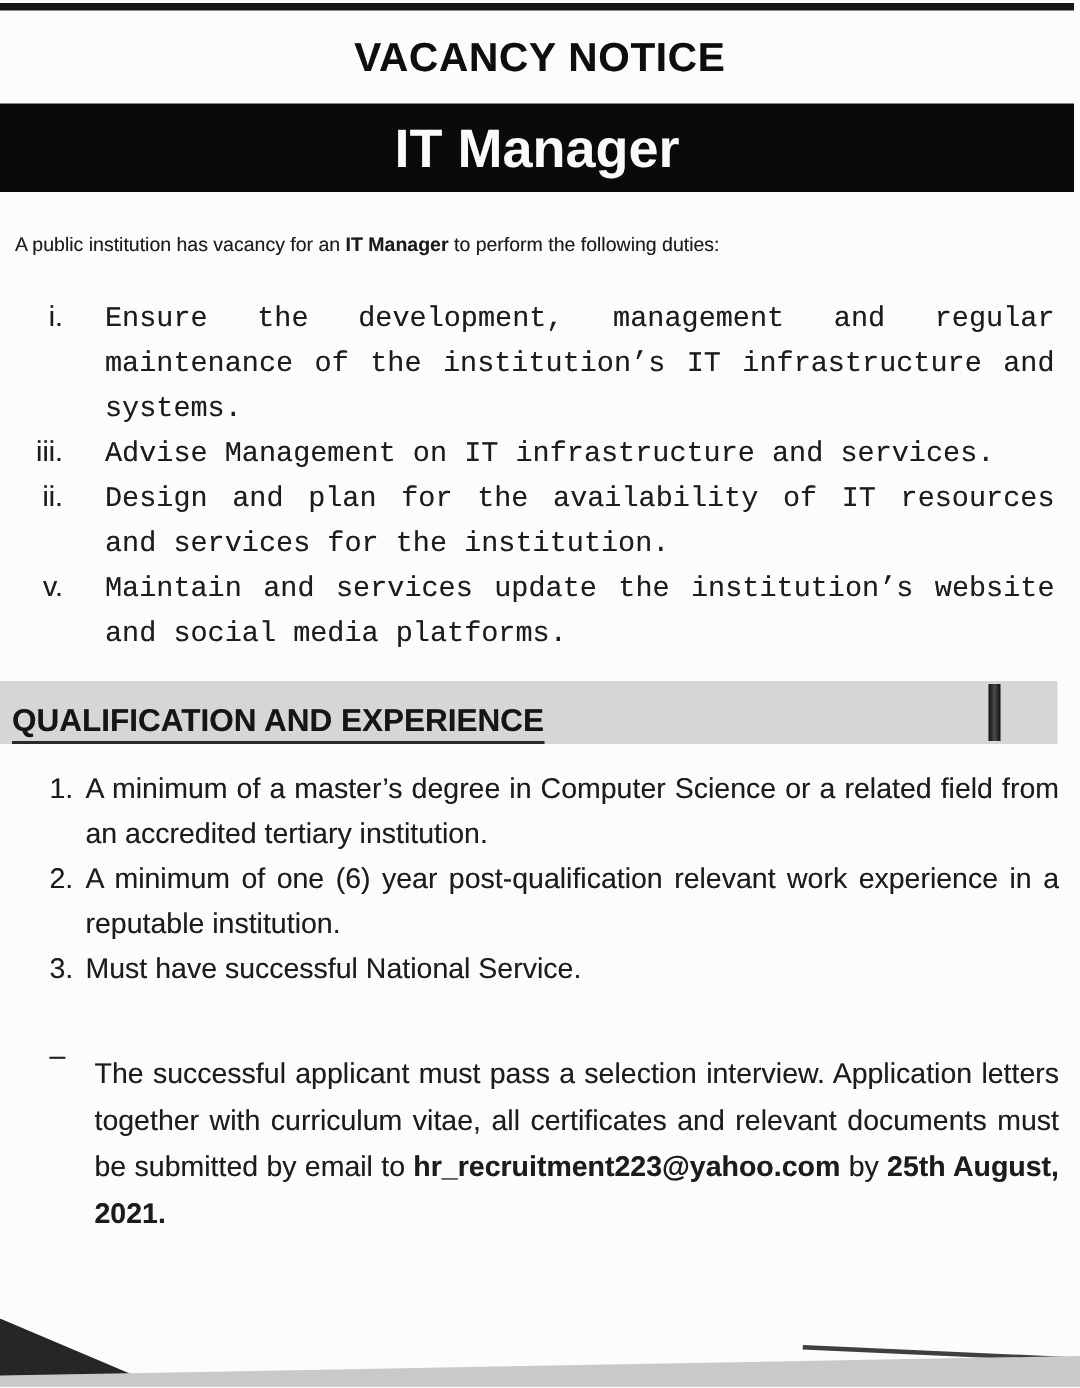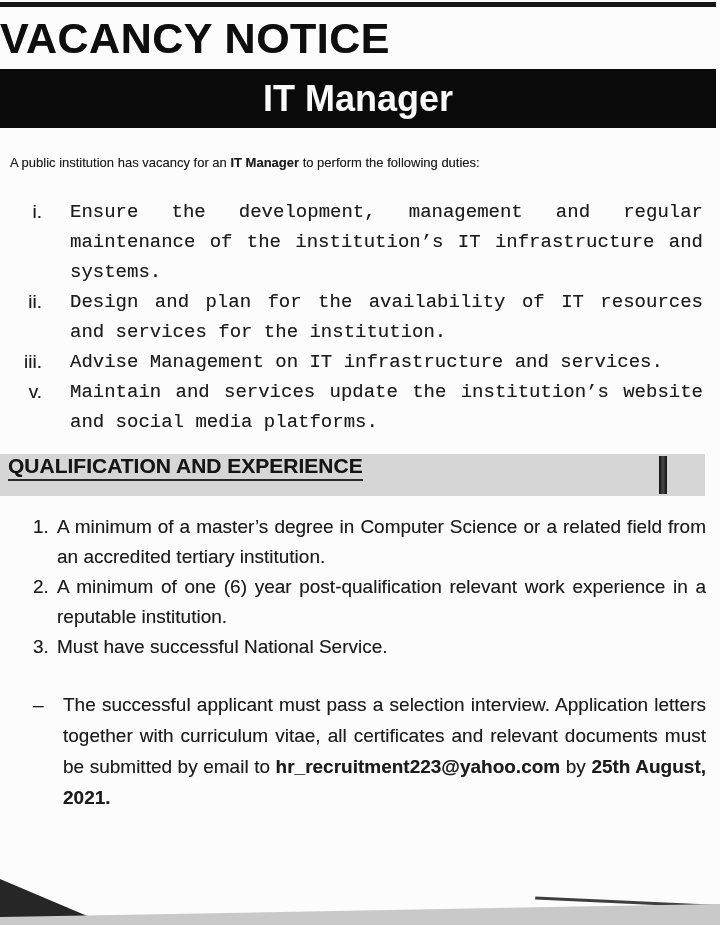--- a/index.html
+++ b/index.html
@@ -18,22 +18,22 @@
   
   .top-bar {
     margin: 2px 4px 0 0;
     height: 5px;
     background: #161616;
   }
 
   
   .title {
     margin-top: 12px;
-    text-align: left;
-    font-size: 43px;
+    text-align: center;
+    font-size: 27px;
     line-height: 38px;
     font-weight: 700;
     letter-spacing: 0.5px;
     color: #0e0e0e;
   }
 
   
   .banner {
     margin-top: 12px;
     margin-right: 4px;
@@ -72,21 +72,21 @@
   .duty .dtext { text-align: justify; font-family: Liberation Mono, monospace; }
 
   
   .qualbar {
     position: relative;
     margin-top: 17px;
     width: 705px;
     height: 42px;
     background: #d6d6d6;
     display: flex;
-    align-items: flex-start;
+    align-items: flex-end;
   }
   .qualheading {
     margin-left: 8px;
     font-size: 21px;
     font-weight: 700;
     color: #151515;
     border-bottom: 2px solid #2a2a2a;
     padding-bottom: 1px;
   }
   .cursor-mark {
@@ -111,21 +111,21 @@
 
   
   .apply {
     margin: 27px 14px 0 33px;
     display: grid;
     grid-template-columns: 20px 1fr;
     column-gap: 10px;
     font-size: 19px;
     line-height: 31px;
   }
-  .apply .atext { text-align: justify; }
+  .apply .atext { text-align: justify; margin-top: 12px; }
   .apply b { font-weight: 700; }
 
   
   .bottom-strip {
     position: absolute;
     left: 0; bottom: 0;
     width: 720px; height: 21px;
     background: #c9c9c9;
     clip-path: polygon(0 13px, 100% 0, 100% 100%, 0 100%);
   }
@@ -159,26 +159,26 @@
   </div>
 
   <p class="intro"><span>A public institution has vacancy for an </span><b>IT Manager</b><span> to perform the following duties:</span></p>
 
   <div class="duties">
     <div class="duty">
       <span class="marker">i.</span>
       <span class="dtext">Ensure the development, management and regular maintenance of the institution’s IT infrastructure and systems.</span>
     </div>
     <div class="duty">
+      <span class="marker">iii.</span>
+      <span class="dtext">Advise Management on IT infrastructure and services.</span>
+    </div>
+    <div class="duty">
       <span class="marker">ii.</span>
       <span class="dtext">Design and plan for the availability of IT resources and services for the institution.</span>
-    </div>
-    <div class="duty">
-      <span class="marker">iii.</span>
-      <span class="dtext">Advise Management on IT infrastructure and services.</span>
     </div>
     <div class="duty">
       <span class="marker">v.</span>
       <span class="dtext">Maintain and services update the institution’s website and social media platforms.</span>
     </div>
   </div>
 
   <div class="qualbar">
     <span class="qualheading">QUALIFICATION AND EXPERIENCE</span>
     <span class="cursor-mark"></span>

